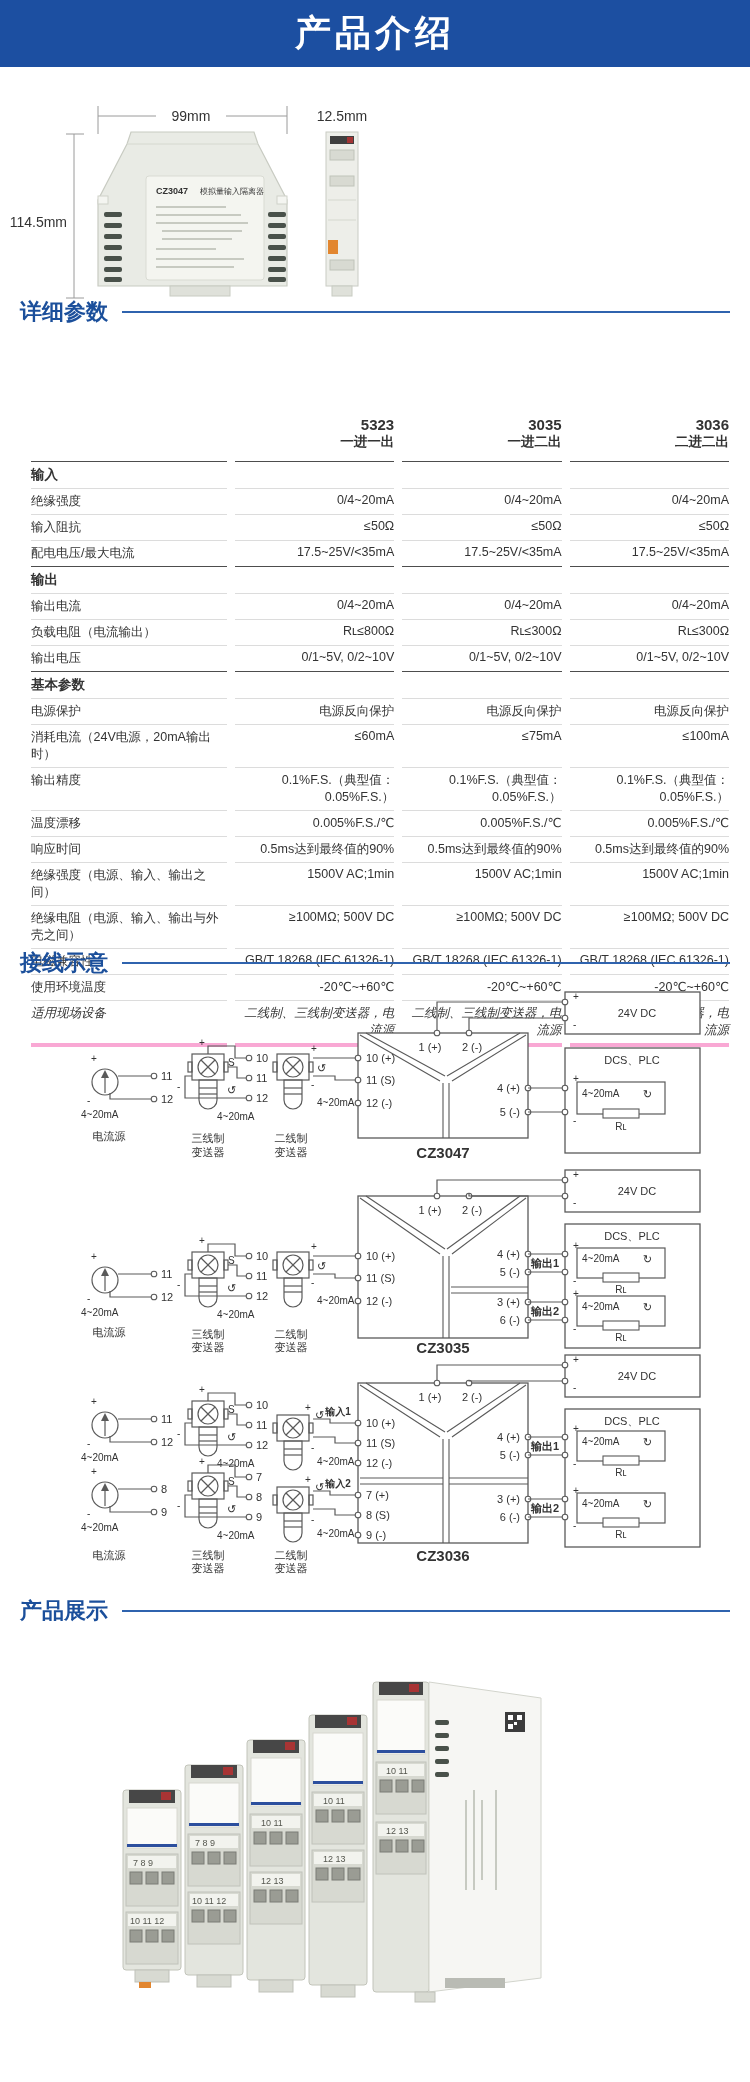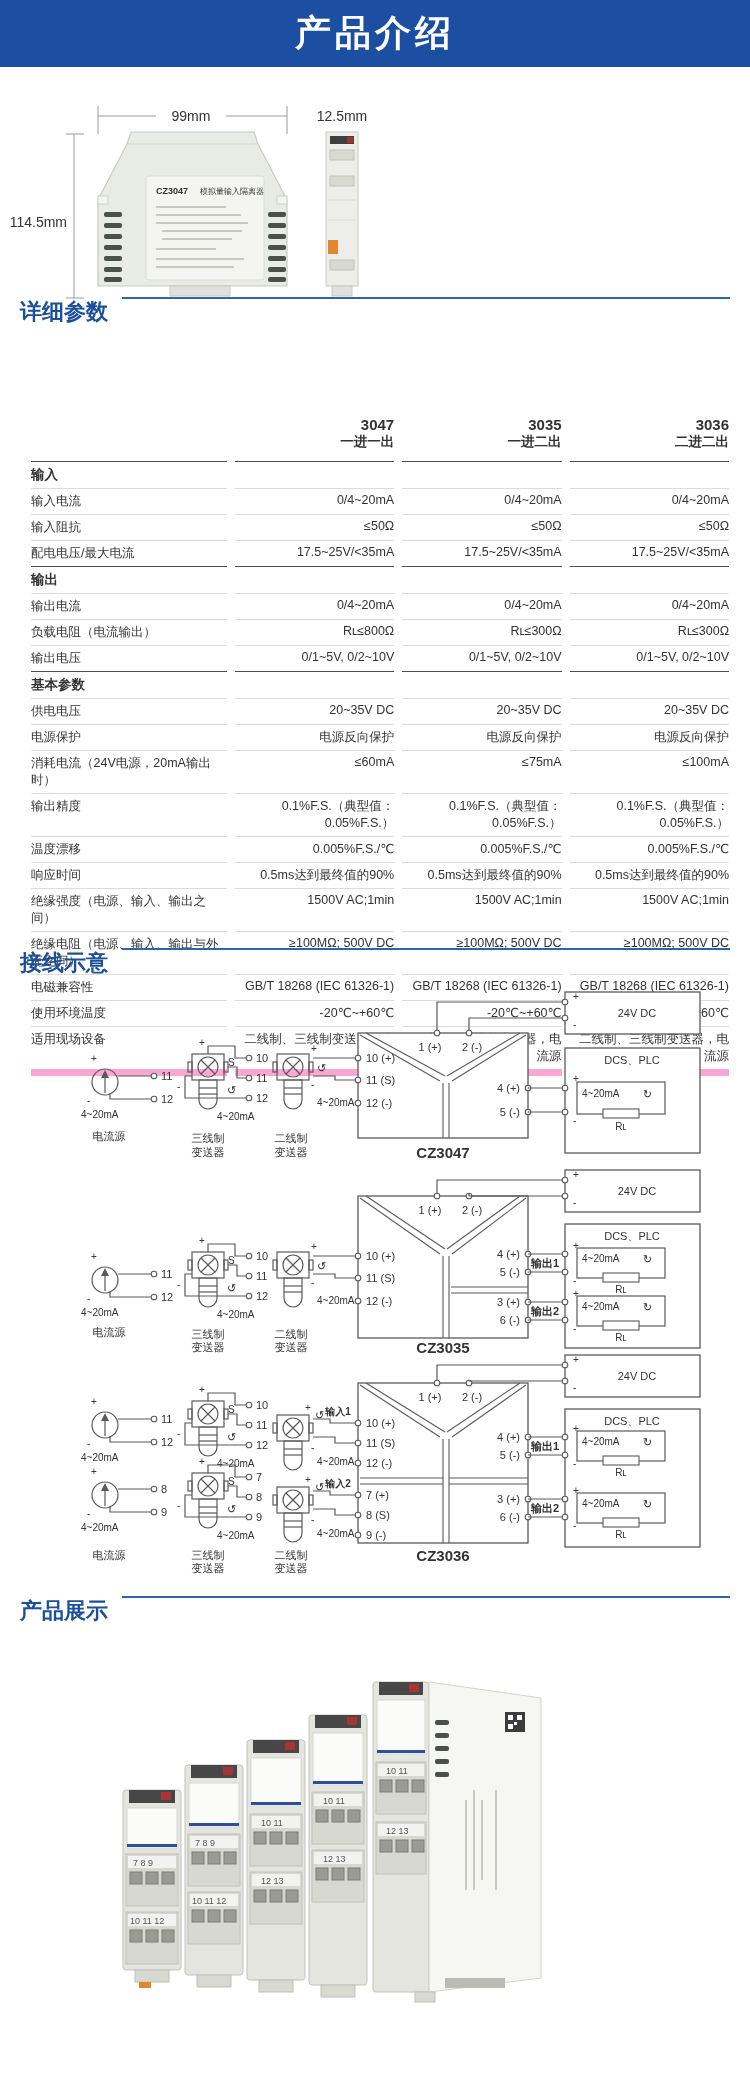--- a/index.html
+++ b/index.html
@@ -7,33 +7,33 @@
         font-family:"Liberation Sans","DejaVu Sans",sans-serif;color:#333;}
   
   .header{position:absolute;top:0;left:0;right:0;height:67px;background:#1c4fa1;
           display:flex;align-items:center;justify-content:center;}
   .header .htxt{color:#fff;font-size:36px;font-weight:bold;letter-spacing:4px;}
   
   .hero-svg{position:absolute;top:80px;left:10px;}
   .features{position:absolute;top:176px;left:400px;width:340px;}
   .features div{font-size:16px;color:#8e8e8e;line-height:31px;white-space:nowrap;}
   
-  .sec{position:absolute;left:20px;right:20px;display:flex;}
+  .sec{position:absolute;left:20px;right:20px;display:flex;align-items:center;}
   .sec .st{font-size:22px;font-weight:bold;color:#1b4f9b;white-space:nowrap;}
   .sec .sl{flex:1;height:2px;background:#2f63ae;margin-left:14px;}
   
   .ptable{position:absolute;top:412px;left:23px;width:714px;border-collapse:separate;border-spacing:8px 0;}
   .ptable td{padding:4px 0;font-size:12.5px;color:#333;vertical-align:top;}
   .ptable .hd{font-weight:bold;text-align:right;font-size:15px;padding-bottom:10px;}
   .ptable .hd .mtype{font-size:13.5px;}
   .ptable td.lbl{text-align:left;width:29%;margin-left:28px;}
   .ptable td.v{text-align:right;width:23.6%;}
   .ptable tr.r td{border-top:1px solid #dcdcdc;}
   .ptable tr.s td{border-top:1px solid #4d4d4d;font-weight:bold;font-size:13.5px;}
-  .ptable tr.last td{border-bottom:7px solid #f9a8d4;}
+  .ptable tr.last td{border-bottom:4px solid #f9a8d4;font-style:italic;}
   
   .wsvg{position:absolute;left:25px;}
   .w{stroke:#5a5a5a;fill:none;stroke-width:1.2px;}
   .iso{stroke:#5a5a5a;fill:none;stroke-width:1.1px;}
   .term{fill:#fff;stroke:#5a5a5a;stroke-width:1.1px;}
   .box{fill:#fff;stroke:#5a5a5a;stroke-width:1.3px;}
   .res{fill:#fff;stroke:#5a5a5a;stroke-width:1.1px;}
   text{fill:#333;}
   .t11{font-size:11px;}
   .t10{font-size:10px;}
@@ -142,40 +142,40 @@
   <div class="sec" style="top:297px">
     <span class="st">详细参数</span>
     <span class="sl"></span>
   </div>
 
   <table class="ptable">
     <tbody>
         <tr>
       <td class="lbl"></td>
       <td class="v hd">
-        <div>3047</div>
+        <div>5323</div>
         <div class="mtype">一进一出</div>
       </td>
       <td class="v hd">
         <div>3035</div>
         <div class="mtype">一进二出</div>
       </td>
       <td class="v hd">
         <div>3036</div>
         <div class="mtype">二进二出</div>
       </td>
     </tr>
     <tr class="s">
       <td class="lbl">输入</td>
           <td class="v"></td>
           <td class="v"></td>
           <td class="v"></td>
     </tr>
     <tr class="r">
-      <td class="lbl">输入电流</td>
+      <td class="lbl">绝缘强度</td>
       <td class="v">0/4~20mA</td>
       <td class="v">0/4~20mA</td>
       <td class="v">0/4~20mA</td>
     </tr>
     <tr class="r">
       <td class="lbl">输入阻抗</td>
       <td class="v">≤50Ω</td>
       <td class="v">≤50Ω</td>
       <td class="v">≤50Ω</td>
     </tr>
@@ -207,26 +207,20 @@
       <td class="lbl">输出电压</td>
       <td class="v">0/1~5V, 0/2~10V</td>
       <td class="v">0/1~5V, 0/2~10V</td>
       <td class="v">0/1~5V, 0/2~10V</td>
     </tr>
     <tr class="s">
       <td class="lbl">基本参数</td>
           <td class="v"></td>
           <td class="v"></td>
           <td class="v"></td>
-    </tr>
-    <tr class="r">
-      <td class="lbl">供电电压</td>
-      <td class="v">20~35V DC</td>
-      <td class="v">20~35V DC</td>
-      <td class="v">20~35V DC</td>
     </tr>
     <tr class="r">
       <td class="lbl">电源保护</td>
       <td class="v">电源反向保护</td>
       <td class="v">电源反向保护</td>
       <td class="v">电源反向保护</td>
     </tr>
     <tr class="r">
       <td class="lbl">消耗电流（24V电源，20mA输出时）</td>
       <td class="v">≤60mA</td>

